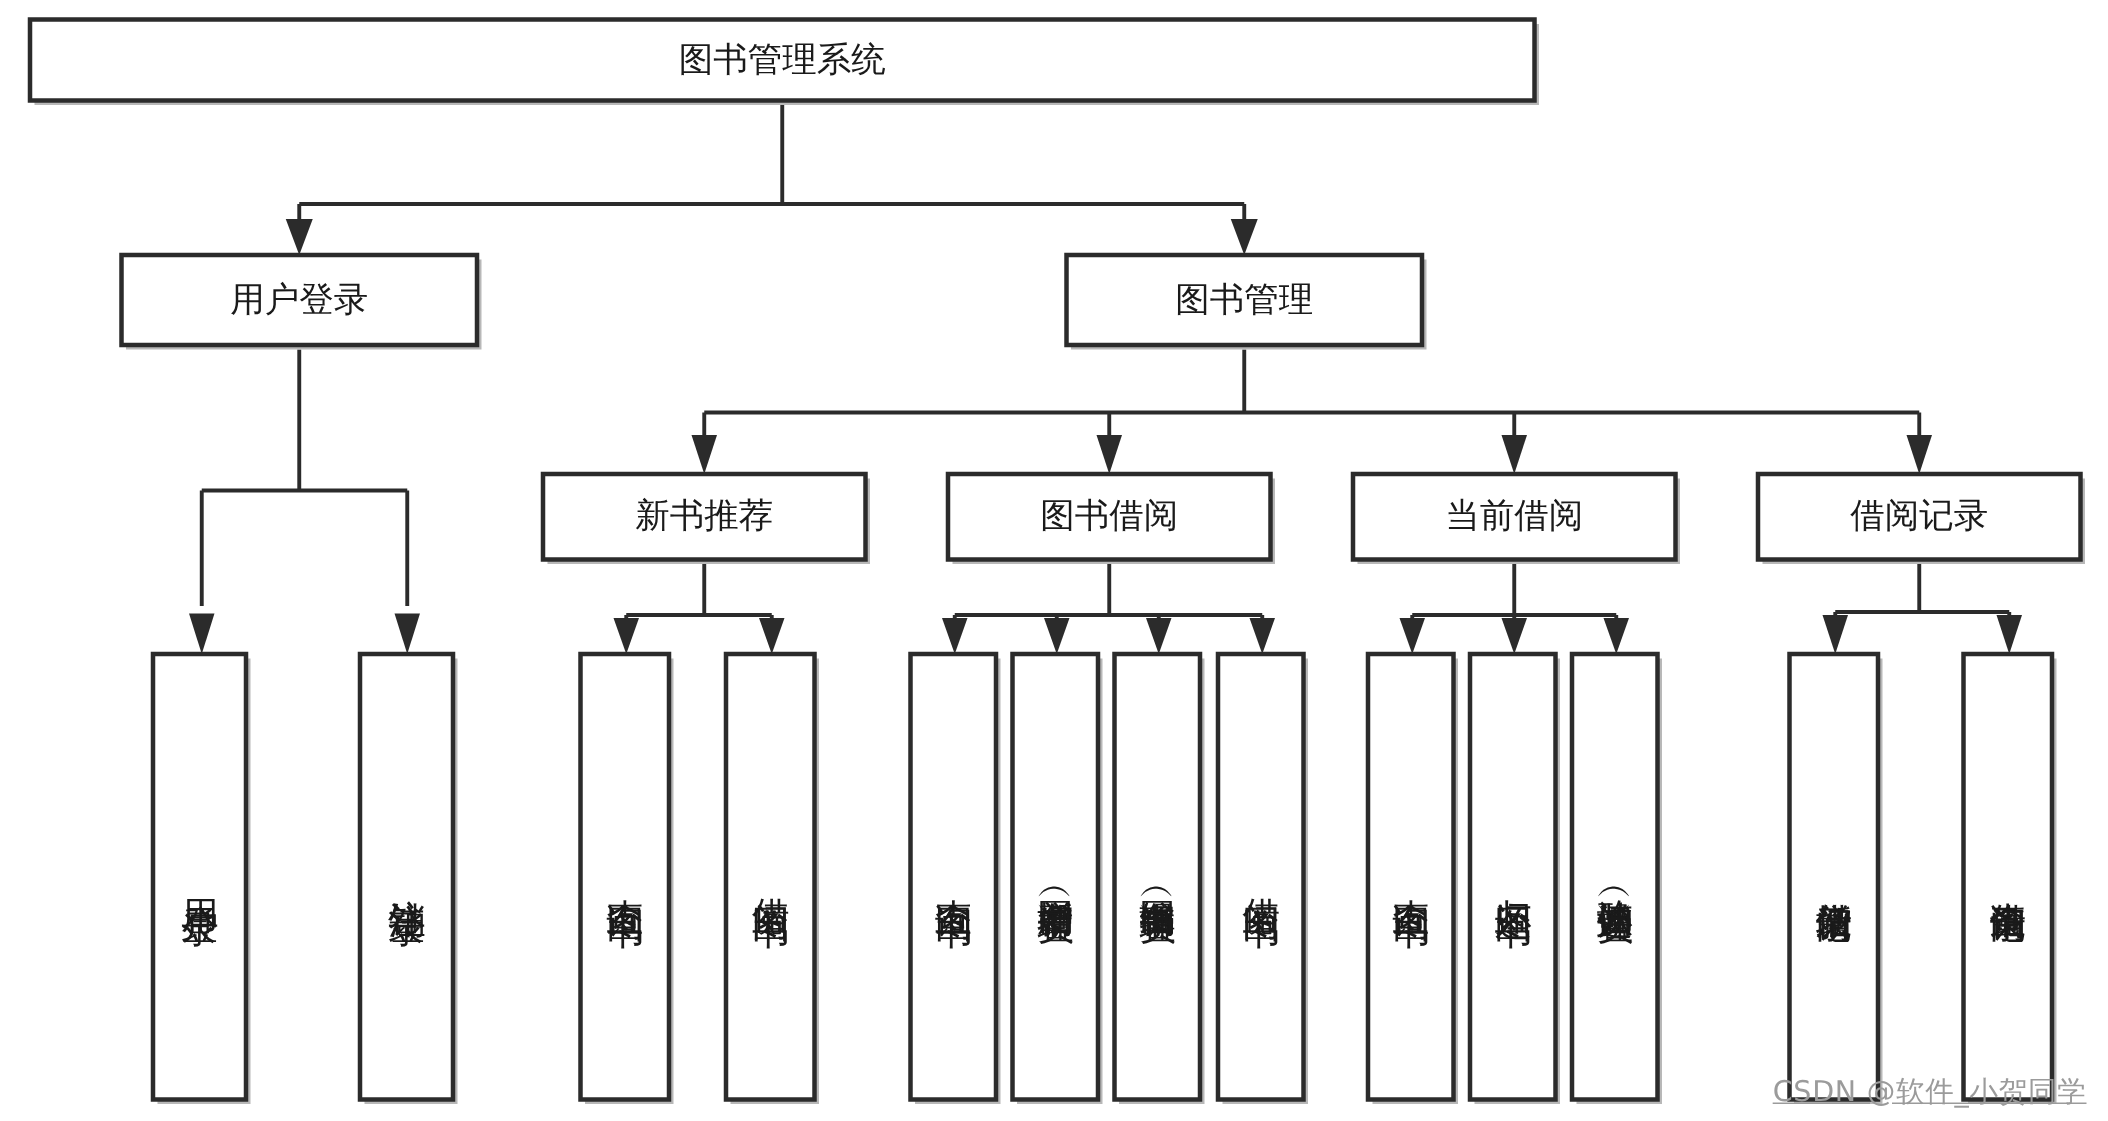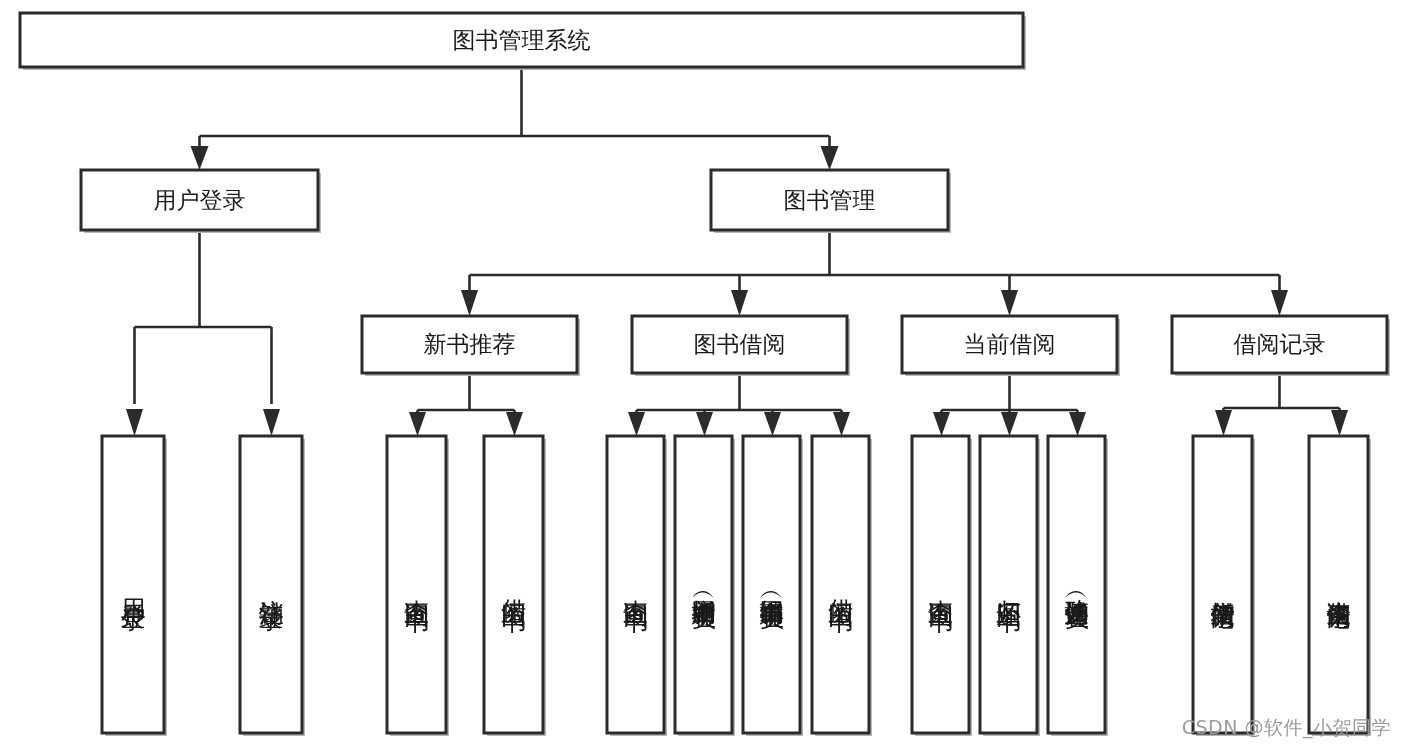--- a/index.html
+++ b/index.html
@@ -76,20 +76,21 @@
   }
   .watermark {
     position: absolute;
     right: 14px;
     bottom: 6px;
     font-family: "DejaVu Sans", "Liberation Sans", sans-serif;
     font-size: 19px;
     color: #9b9b9b;
     white-space: nowrap;
     letter-spacing: 0.5px;
+    text-decoration: underline;
   }
 </style>
 </head>
 <body>
 
 <div id="diagram-root">
 
   <svg class="diagram" viewBox="0 0 1405 747">
 
     <g>

